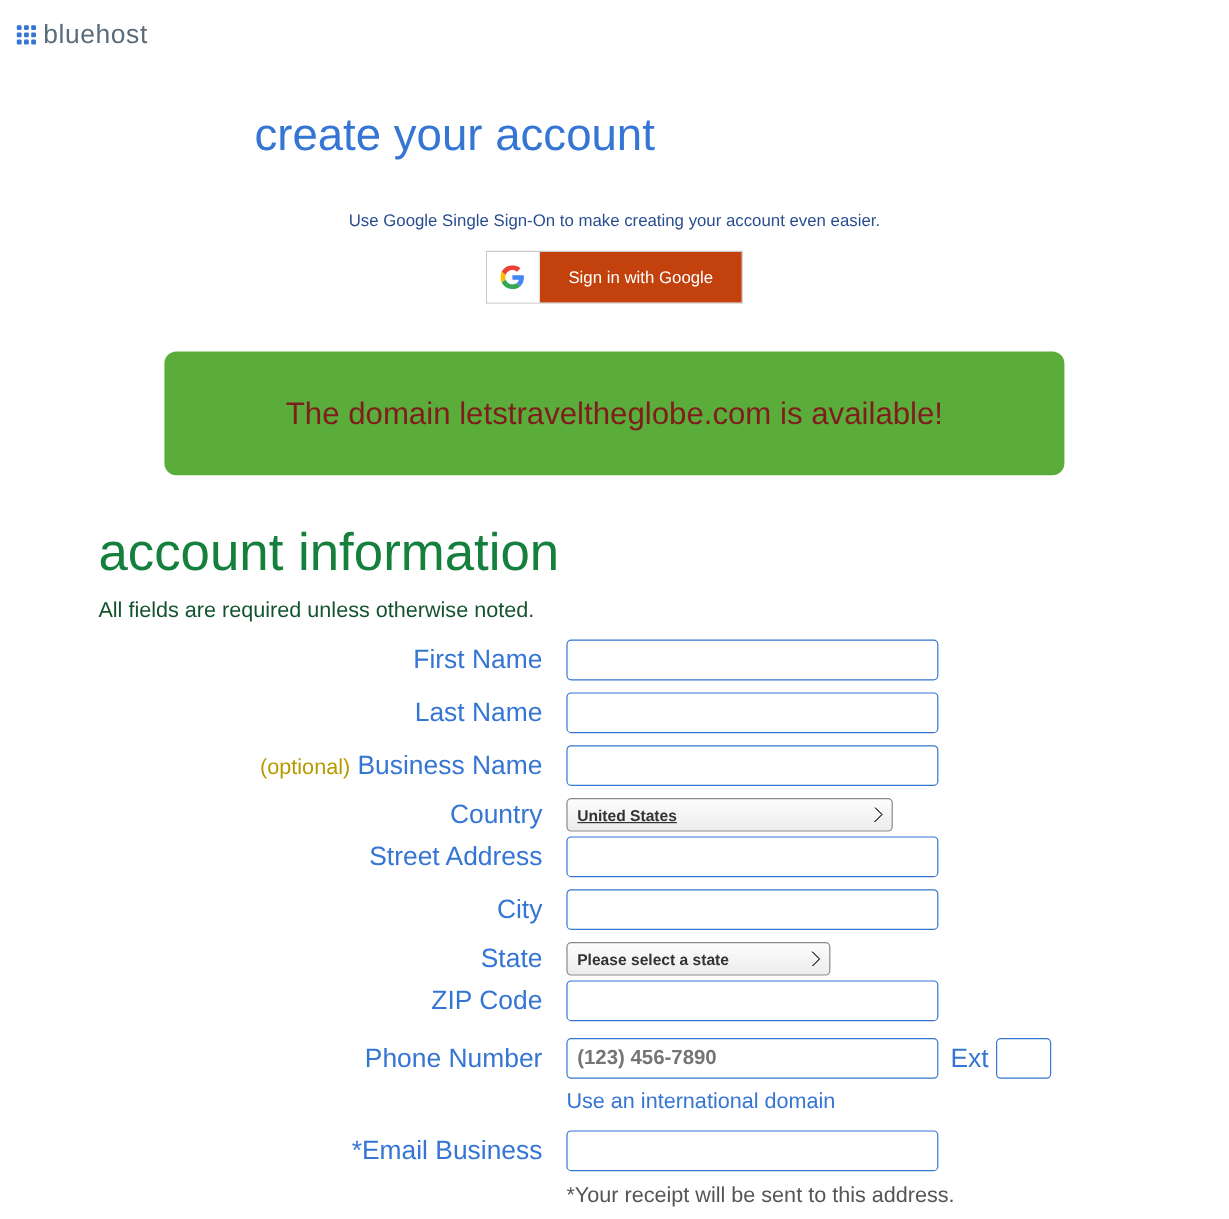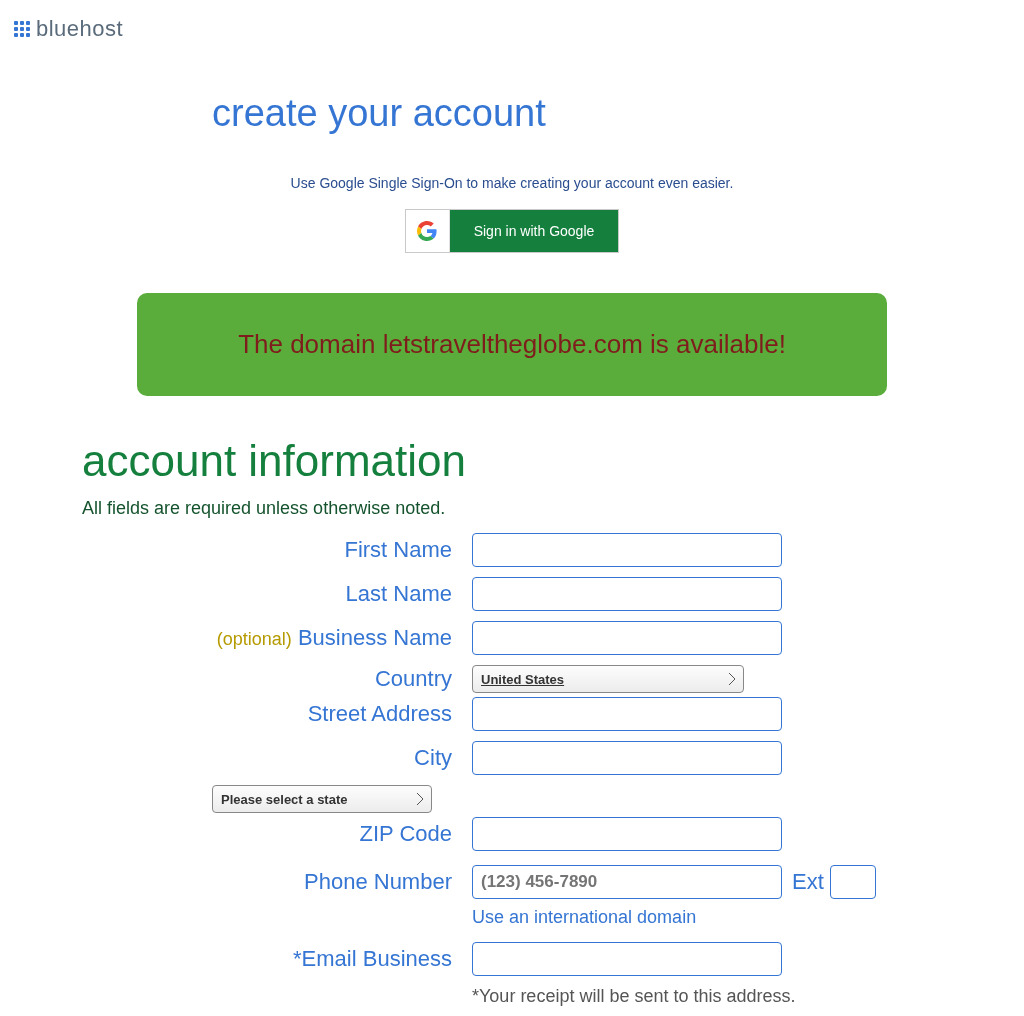--- a/index.html
+++ b/index.html
@@ -65,21 +65,21 @@
     }
     .google-icon-box {
       width: 44px;
       display: flex;
       align-items: center;
       justify-content: center;
       background: #fff;
       border-right: 1px solid #e0e0e0;
     }
     .google-btn-label {
-      background: #15803d;
+      background: #c2410c;
       color: #fff;
       display: flex;
       align-items: center;
       padding: 0 24px;
       font-size: 14px;
     }
     .domain-banner {
       background: #5aad3a;
       color: #7f1d1d;
       border-radius: 10px;
@@ -266,20 +266,21 @@
       <label class="form-label">Street Address</label>
       <input class="form-input" type="text" value="" style="">
     </div>
 
     <div class="form-row">
       <label class="form-label">City</label>
       <input class="form-input" type="text" value="" style="">
     </div>
 
     <div class="form-row tight">
+      <label class="form-label">State</label>
       <span class="select-wrap">
         <select class="form-select select-state">
           <option>Please select a state</option>
         </select>
       </span>
     </div>
 
     <div class="form-row">
       <label class="form-label">ZIP Code</label>
       <input class="form-input" type="text" value="" style="">

